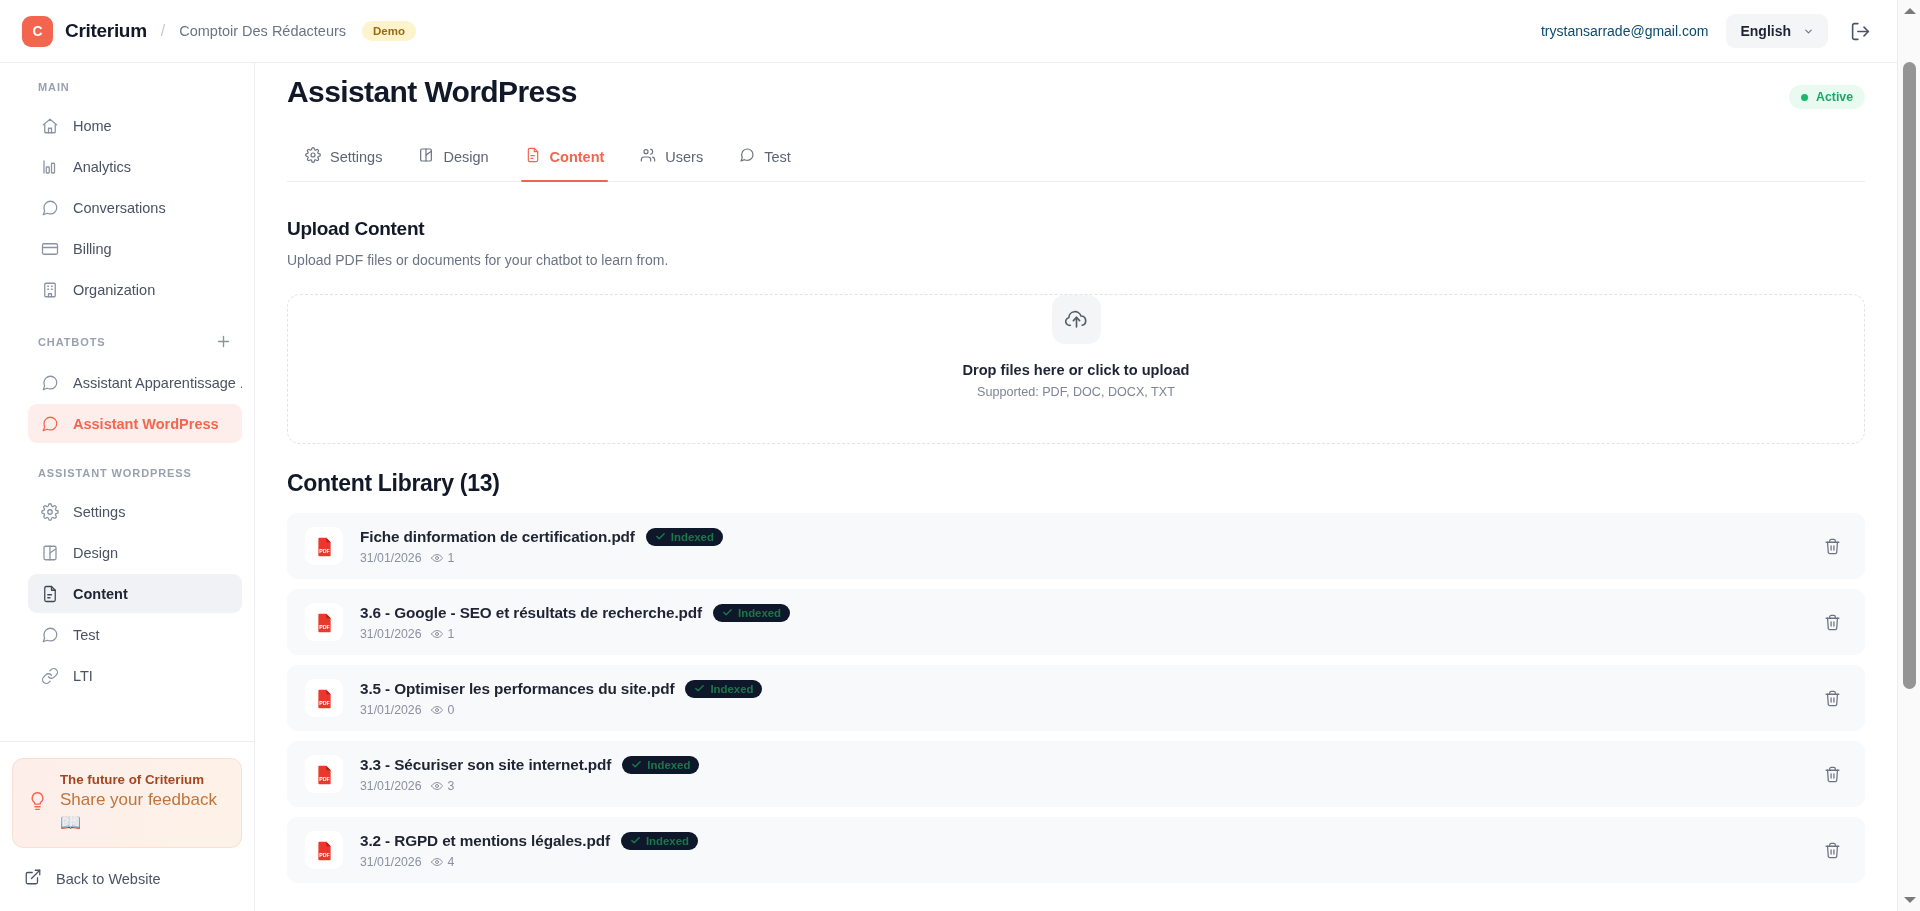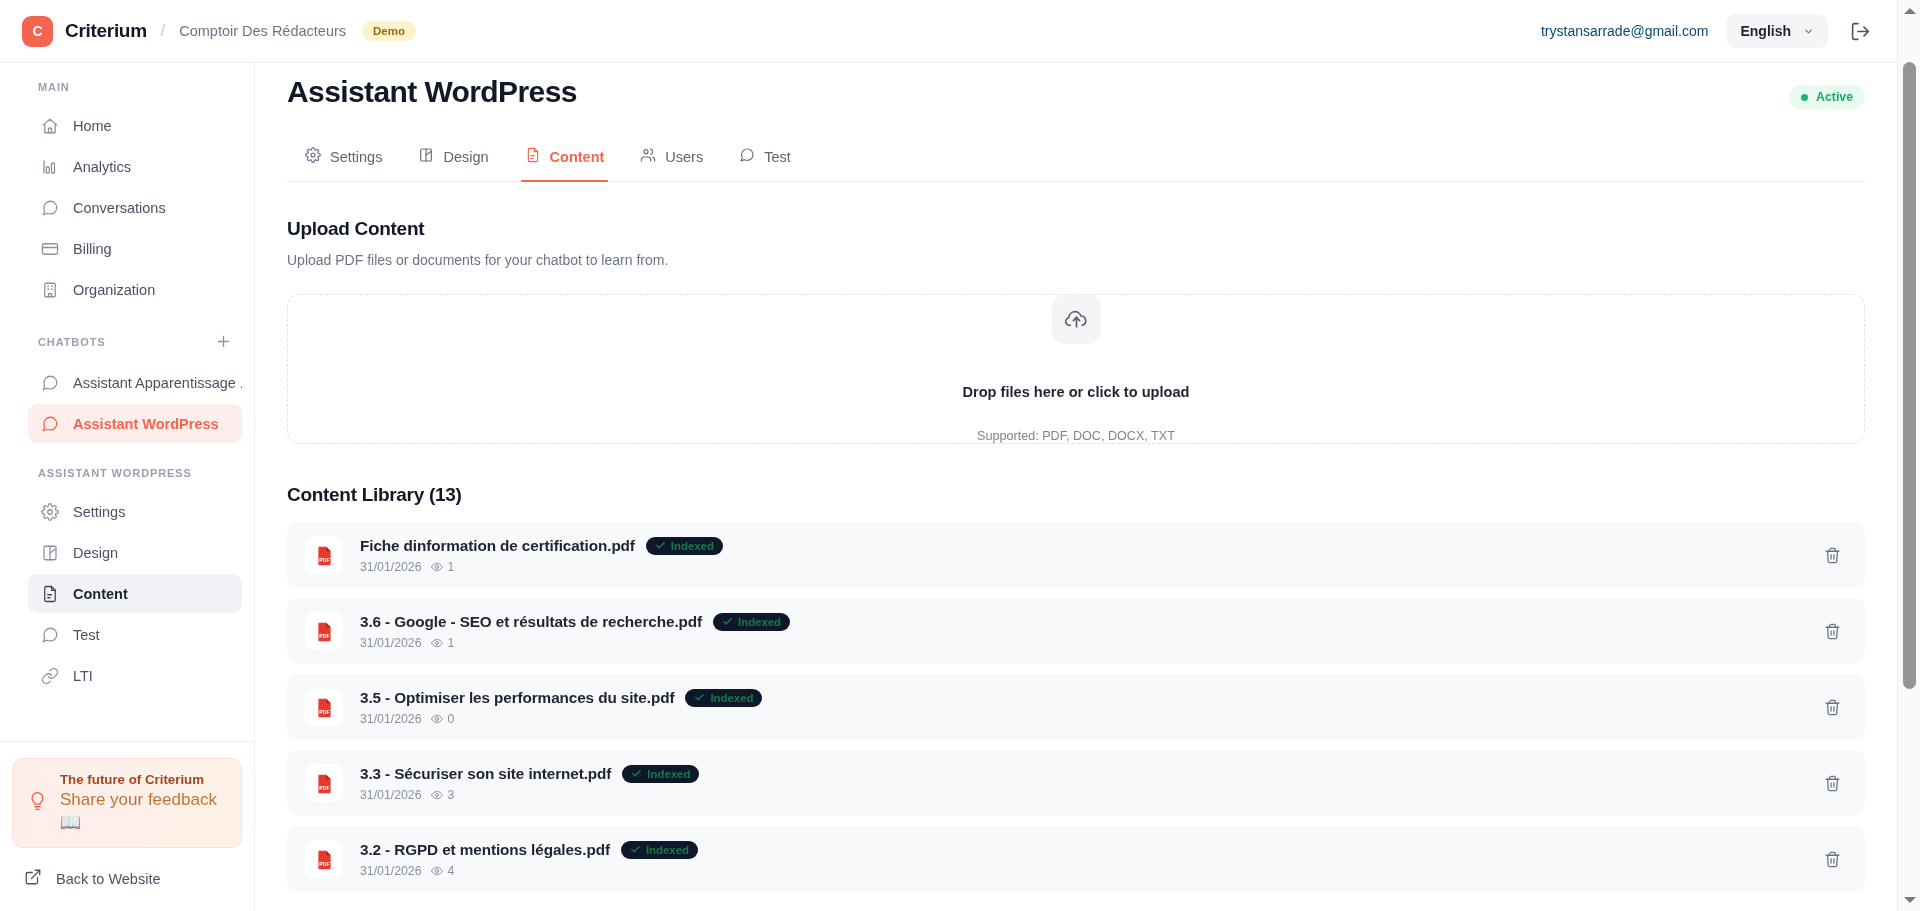--- a/index.html
+++ b/index.html
@@ -140,34 +140,34 @@
 
   .sec-title { font-size: 19px; font-weight: 700; color: #111827; margin-top: 36px; letter-spacing: -0.3px;}
   .sec-sub { font-size: 14px; color: #6b7485; margin-top: 12px; }
 
   .dropzone {
     margin-top: 26px;
     height: 150px;
     border: 1.6px dashed #dfe3ea;
     border-radius: 13px;
     display: flex; flex-direction: column;
-    align-items: center; justify-content: space-between;
+    align-items: center; justify-content: flex-start;
     cursor: pointer;
     background: #fff;
   }
   .dz-icon {
     width: 49px; height: 49px; border-radius: 13px;
     background: #f4f5f7;
     display: flex; align-items: center; justify-content: center;
     margin-bottom: 18px;
   }
   .dz-main { font-size: 14.6px; font-weight: 600; color: #1e2433; }
   .dz-sub { font-size: 12.6px; color: #7d8494; margin-top: 7px; }
 
-  .lib-title { font-size: 19px; font-weight: 700; color: #111827; margin-top: 40px; letter-spacing: -0.3px; }
+  .lib-title { font-size: 23px; font-weight: 700; color: #111827; margin-top: 26px; letter-spacing: -0.3px; }
 
   .file-list { margin-top: 16px; display: flex; flex-direction: column; gap: 10px; padding-bottom: 40px; }
   .file-row {
     display: flex; align-items: center;
     background: #f8f9fb;
     border-radius: 11px;
     padding: 14px 18px;
     min-height: 64px;
   }
   .file-icon-wrap {

